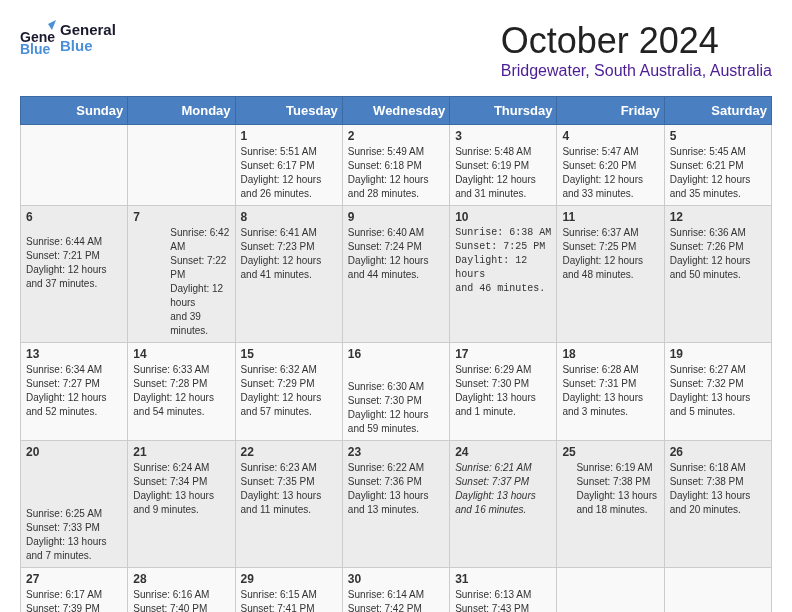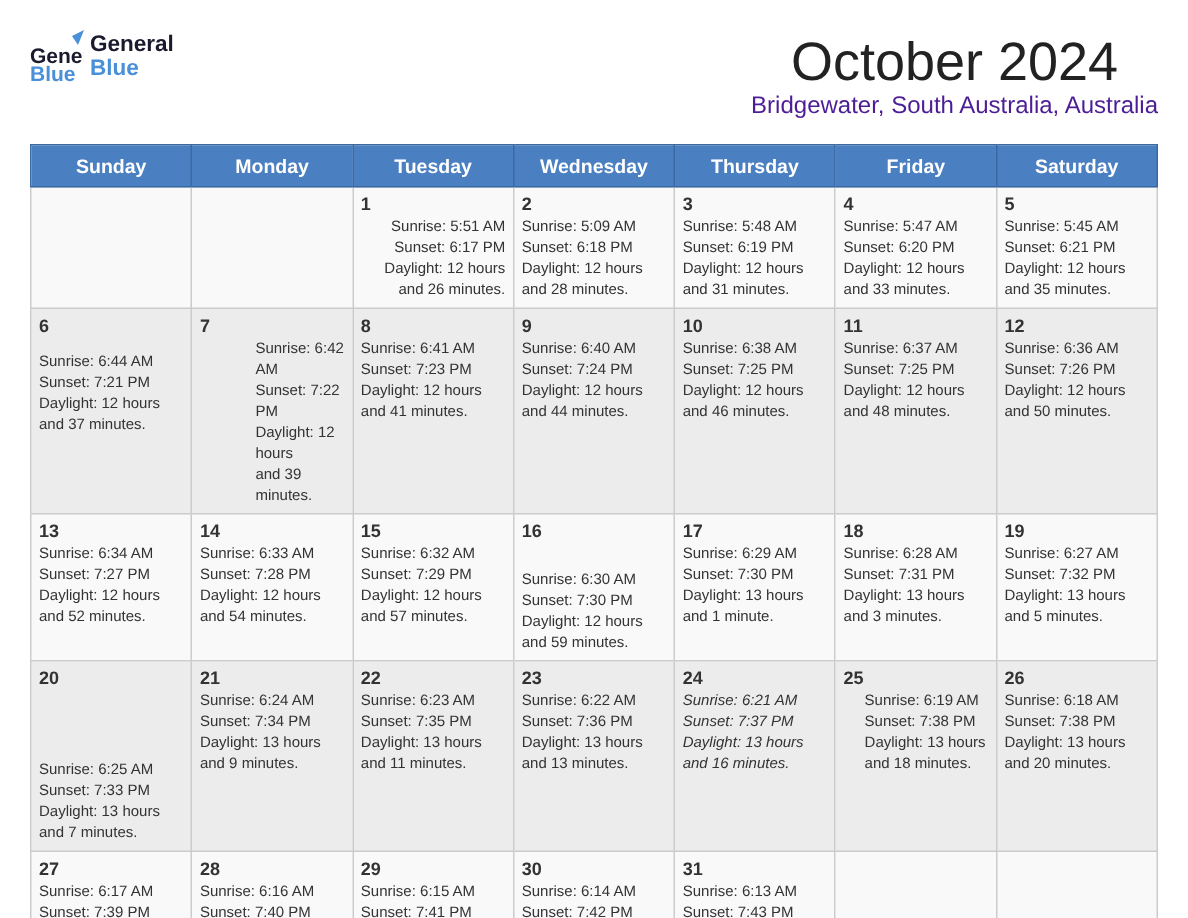--- a/index.html
+++ b/index.html
@@ -15,21 +15,21 @@
       justify-content: space-between;
       align-items: flex-start;
       margin-bottom: 16px;
     }
     .logo {
       display: flex;
       align-items: center;
       gap: 4px;
     }
     .title-area {
-      text-align: center;
+      text-align: left;
     }
     .month-title {
       font-size: 36px;
       font-weight: normal;
       color: #222;
     }
     .location-subtitle {
       font-size: 16px;
       color: #4c1d95;
     }
@@ -37,21 +37,21 @@
       width: 100%;
       border-collapse: collapse;
       table-layout: fixed;
     }
     thead tr th {
       background-color: #4a7fc1;
       color: #fff;
       font-size: 13px;
       font-weight: bold;
       padding: 6px 4px;
-      text-align: center;
+      text-align: right;
       border: 1px solid #3a6aa1;
     }
     tbody tr td {
       border: 1px solid #ccc;
       vertical-align: top;
       padding: 4px 5px;
       font-size: 10.5px;
       color: #333;
       height: 80px;
     }
@@ -104,28 +104,28 @@
         <th>Friday</th>
         <th>Saturday</th>
       </tr>
   </thead>
   <tbody id="calendar-body">
   <tr>
         <td></td>
         <td></td>
         <td>
           <span class="day-num">1</span>
-          <div class="day-info" style="white-space: pre-line; text-align: right;">Sunrise: 5:51 AM
+          <div class="day-info" style="white-space: pre-line;">Sunrise: 5:51 AM
 Sunset: 6:17 PM
 Daylight: 12 hours
 and 26 minutes.</div>
         </td>
         <td>
           <span class="day-num">2</span>
-          <div class="day-info" style="white-space: pre-line;">Sunrise: 5:09 AM
+          <div class="day-info" style="white-space: pre-line;">Sunrise: 5:49 AM
 Sunset: 6:18 PM
 Daylight: 12 hours
 and 28 minutes.</div>
         </td>
         <td>
           <span class="day-num">3</span>
           <div class="day-info" style="white-space: pre-line;">Sunrise: 5:48 AM
 Sunset: 6:19 PM
 Daylight: 12 hours
 and 31 minutes.</div>
@@ -169,21 +169,21 @@
         </td>
         <td>
           <span class="day-num">9</span>
           <div class="day-info" style="white-space: pre-line;">Sunrise: 6:40 AM
 Sunset: 7:24 PM
 Daylight: 12 hours
 and 44 minutes.</div>
         </td>
         <td>
           <span class="day-num">10</span>
-          <div class="day-info" style="white-space: pre-line;">Sunrise: 6:38 AM
+          <div class="day-info" style="white-space: pre-line; font-family: Liberation Mono, monospace;">Sunrise: 6:38 AM
 Sunset: 7:25 PM
 Daylight: 12 hours
 and 46 minutes.</div>
         </td>
         <td>
           <span class="day-num">11</span>
           <div class="day-info" style="white-space: pre-line;">Sunrise: 6:37 AM
 Sunset: 7:25 PM
 Daylight: 12 hours
 and 48 minutes.</div>

